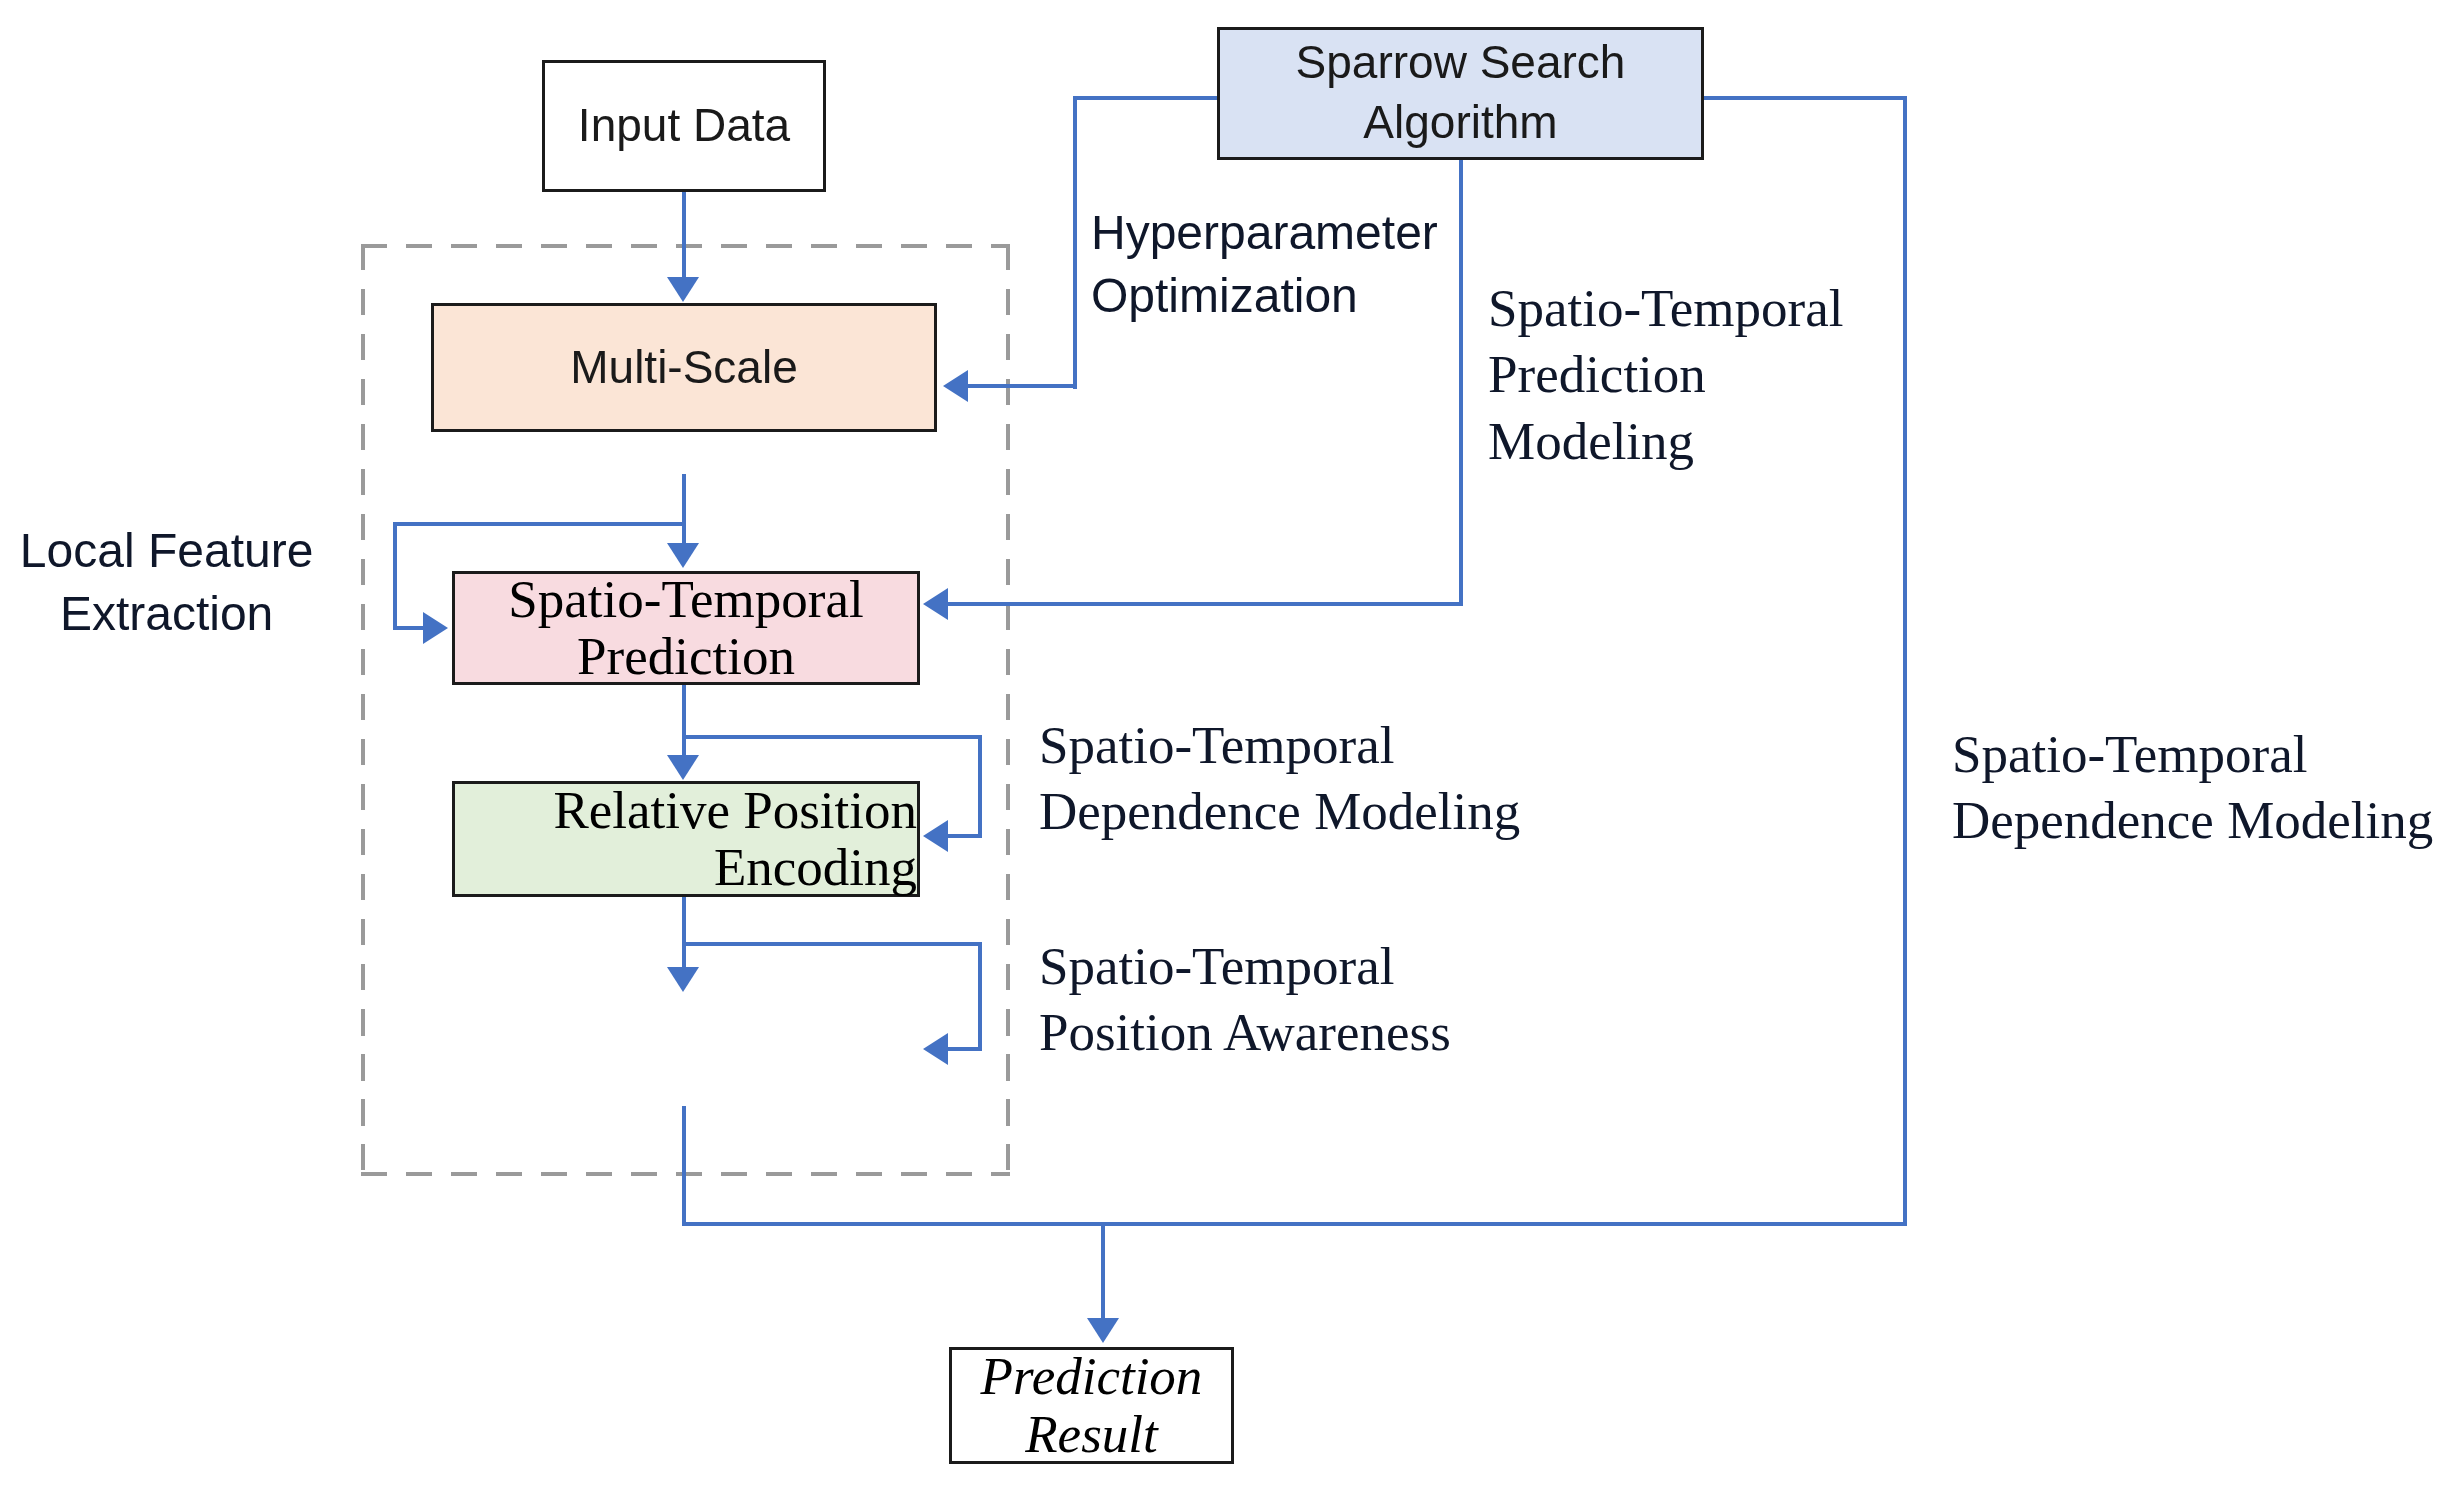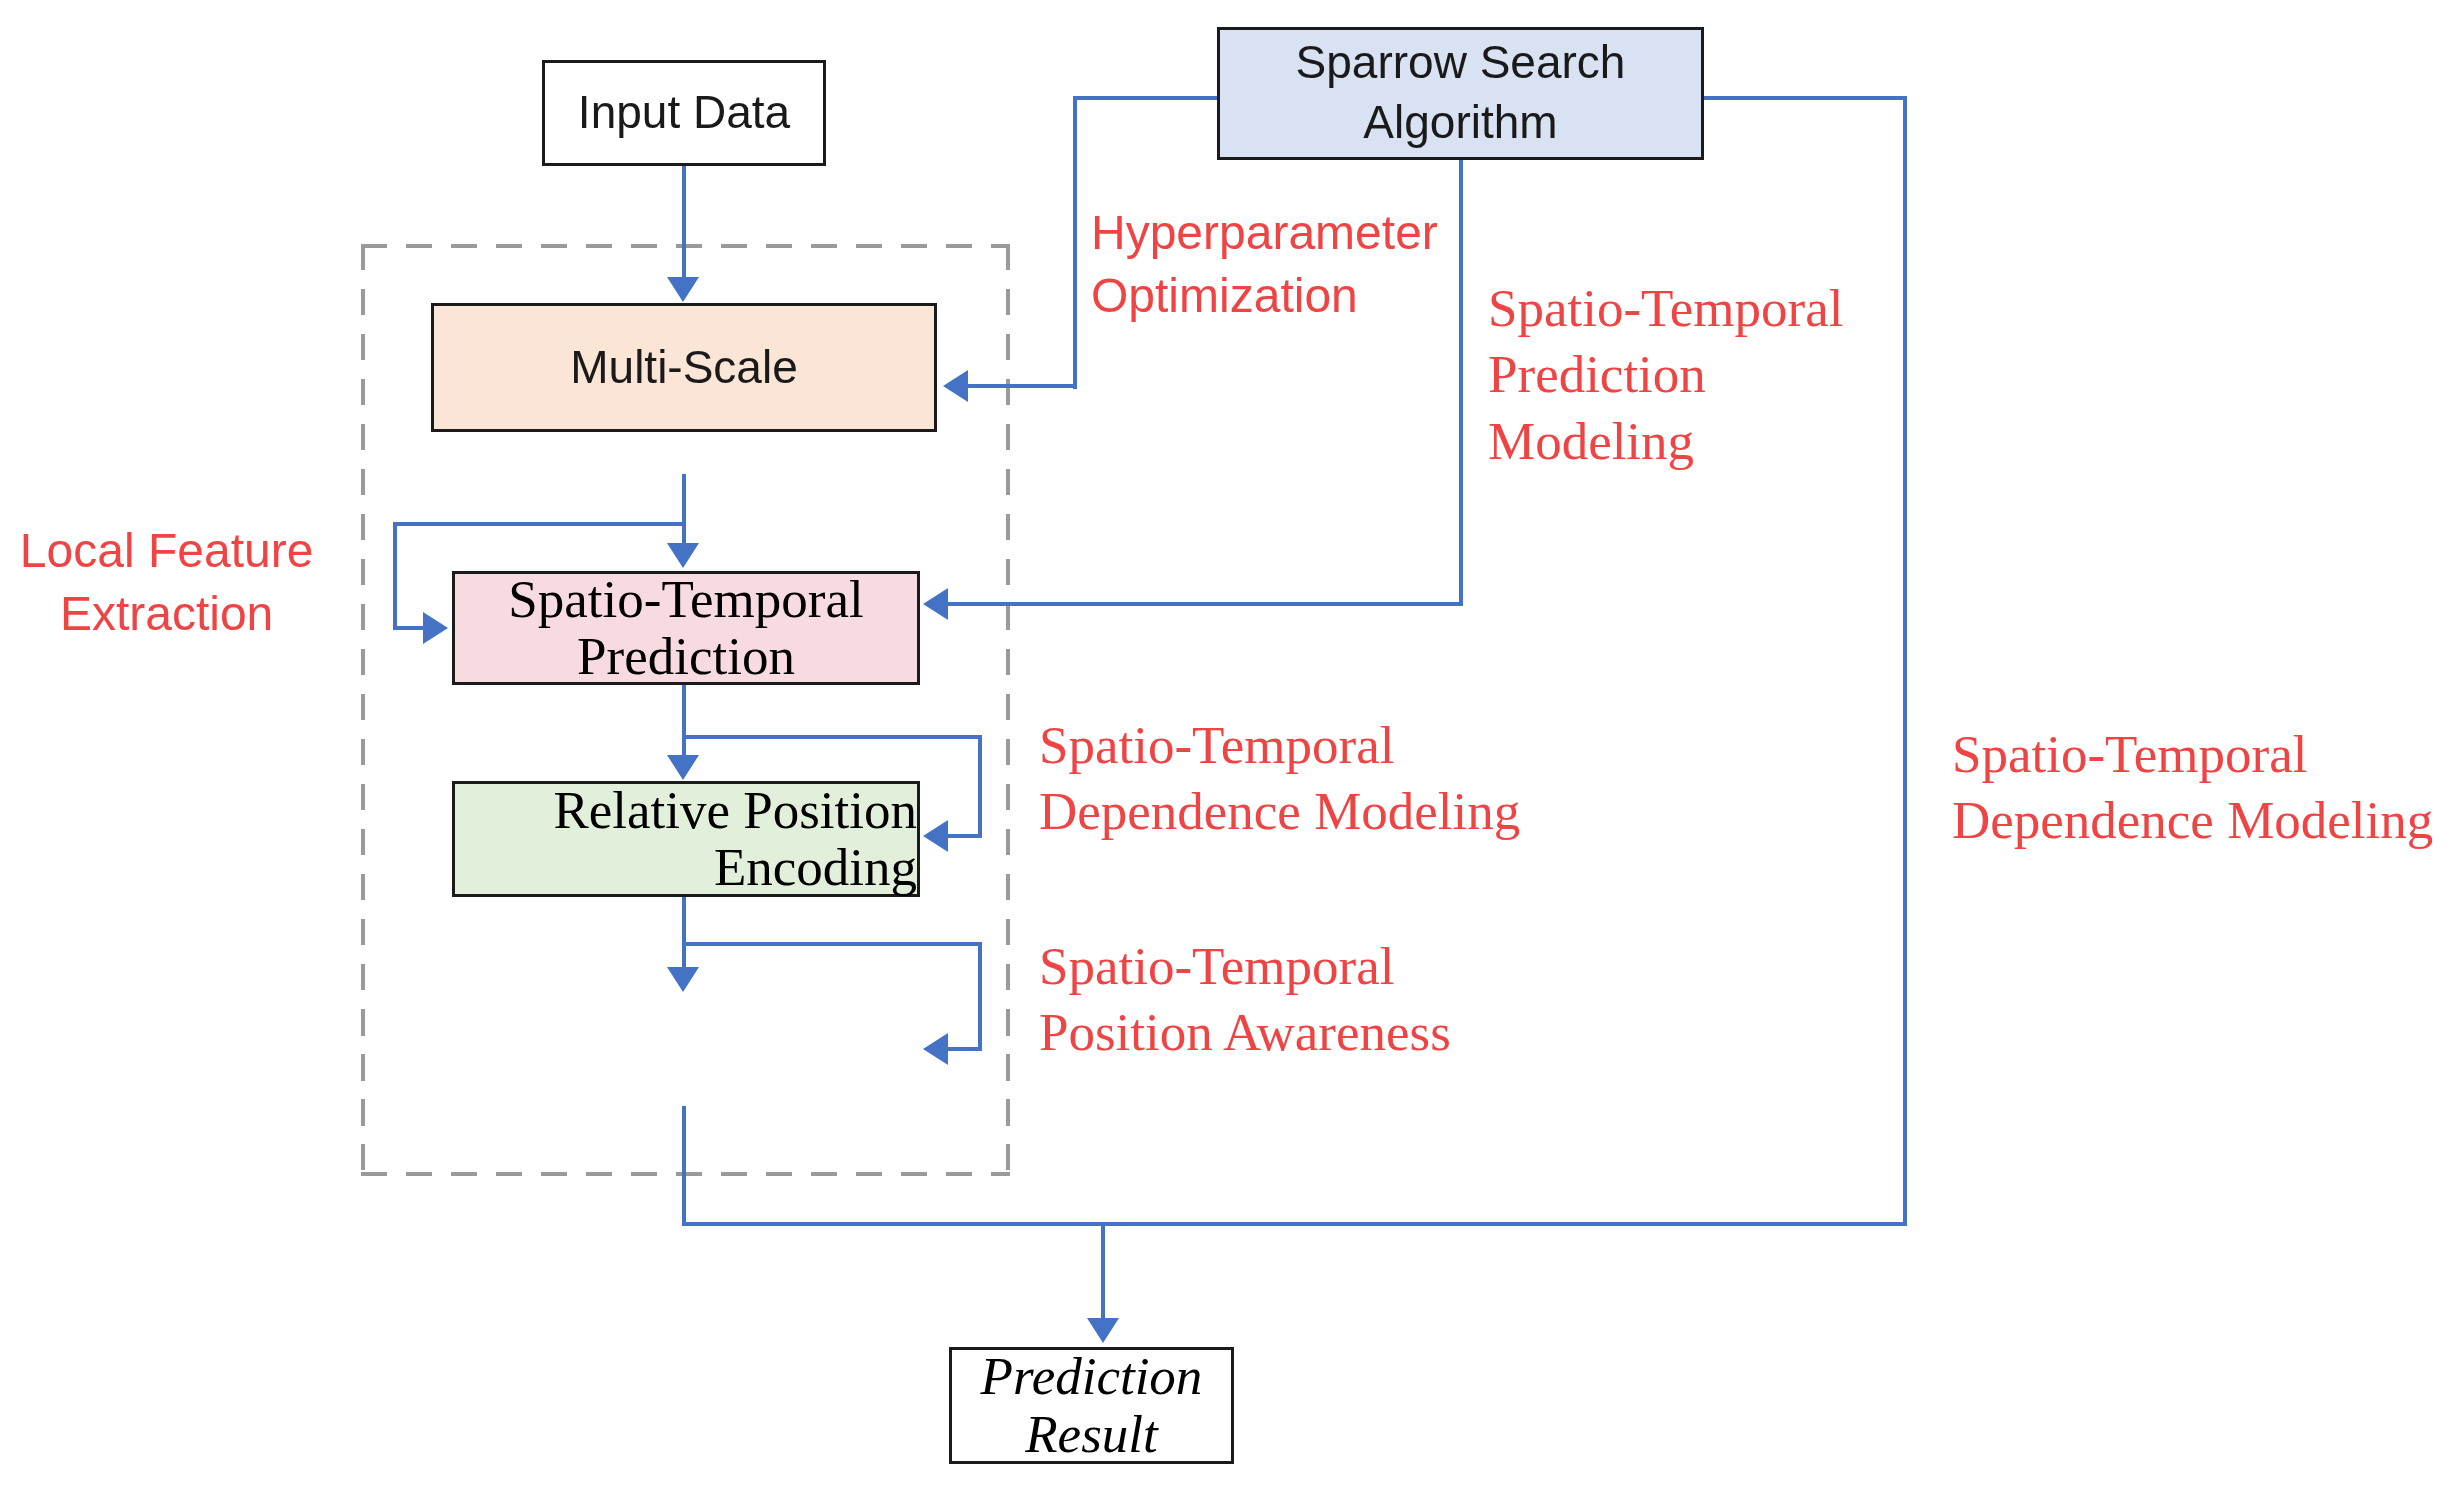--- a/index.html
+++ b/index.html
@@ -14,21 +14,21 @@
     display:flex; flex-direction:column; align-items:center; justify-content:center;
     text-align:center; color:#1a1a1a;
   }
   .sans  { font-family:"Liberation Sans", sans-serif; font-size:46px; line-height:1.3; }
   .serif { font-family:"Liberation Serif","DejaVu Serif", serif; font-size:53px; line-height:1.08; color:#000; }
   .fill-sparrow { background:#D9E2F3; }
   .fill-msc     { background:#FBE5D6; }
   .fill-stt     { background:#F8DBE0; }
   .fill-rpe     { background:#E2EFDA;align-items:flex-end; }
 
-  .lbl { position:absolute; color:#ef4444; }
+  .lbl { position:absolute; color:#0f172a; }
   .lbl.sans { font-size:48px; line-height:1.32; }
   .lbl.serif { font-size:53px; line-height:1.25; }
   .center { text-align:center; }
 
   
   .hline, .vline { position:absolute; background:#4472C4; }
   .hline { height:3.8px; }
   .vline { width:3.8px; }
 
   
@@ -92,21 +92,21 @@
   <div class="hline" style="left:968px; top:384px; width:109px;"></div>
   <div class="arr left" style="left:943px; top:370px;"></div>
 
   <div class="vline" style="left:1459px; top:159px; height:447px;"></div>
   <div class="hline" style="left:947px; top:602px; width:516px;"></div>
   <div class="arr left" style="left:923px; top:588px;"></div>
 
   <div class="hline" style="left:1704px; top:96px; width:203px;"></div>
   <div class="vline" style="left:1903px; top:96px; height:1130px;"></div>
 
-  <div class="box sans" style="left:542px; top:60px; width:284px; height:106px;">
+  <div class="box sans" style="left:542px; top:60px; width:284px; height:132px;">
     <div>Input Data</div>
   </div>
 
   <div class="box sans fill-sparrow" style="left:1217px; top:26.5px; width:487px; height:133px;">
     <div>Sparrow Search</div>
     <div>Algorithm</div>
   </div>
 
   <div class="box sans fill-msc" style="left:431px; top:303px; width:506px; height:129px;">
     <div>Multi-Scale</div>

